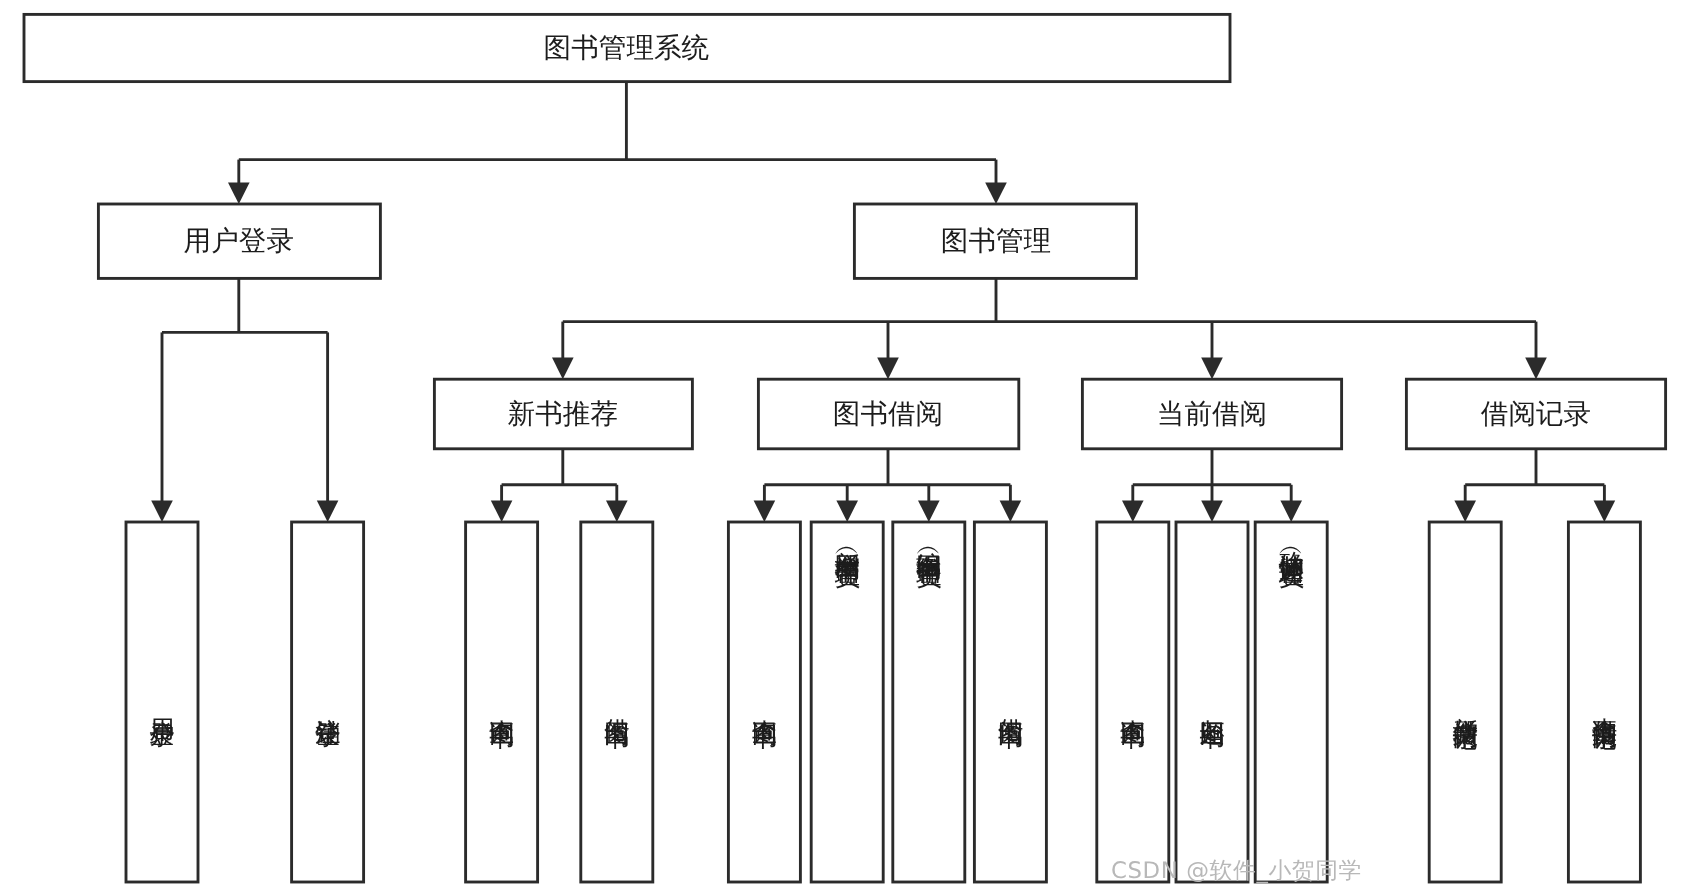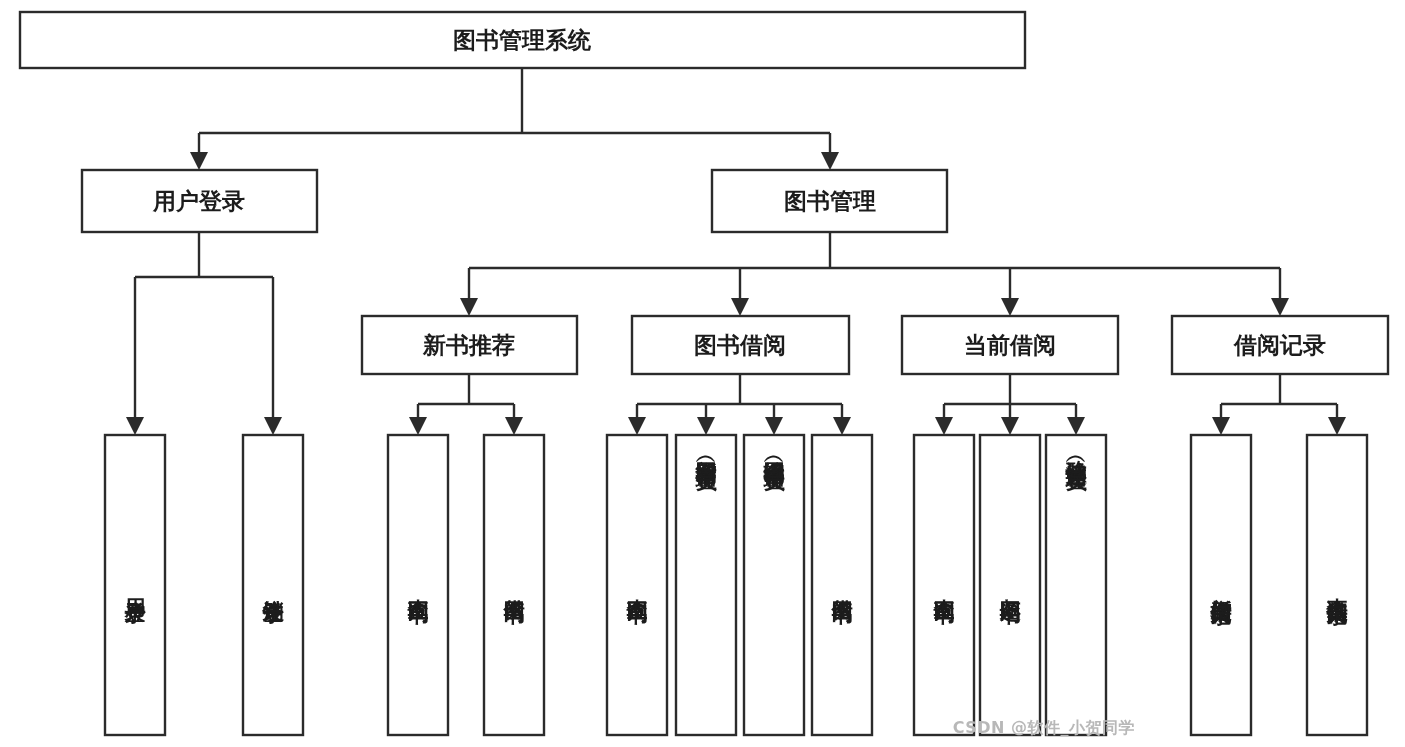--- a/index.html
+++ b/index.html
@@ -13,21 +13,20 @@
     font-family: "DejaVu Sans", "Liberation Sans", sans-serif;
     overflow: hidden;
     position: relative;
   }
   #diagram-root {
     position: absolute;
     left: 0;
     top: 0;
     width: 1151px;
     height: 747px;
-    font-weight: bold;
   }
   svg.tree {
     display: block;
     width: 1405px;
     height: 747px;
   }
   .nodebox {
     fill: #ffffff;
     stroke: #2b2b2b;
     stroke-width: 2.4;
@@ -69,21 +68,21 @@
     letter-spacing: 1.5px;
     color: #1c1c1c;
     text-align: center;
     white-space: nowrap;
   }
   .watermark {
     position: absolute;
     right: 16px;
     bottom: 8px;
     font-family: "DejaVu Sans", "Liberation Sans", sans-serif;
-    font-size: 16px;
+    font-size: 19px;
     color: #b8b8b8;
     letter-spacing: 0.5px;
     white-space: nowrap;
   }
 </style>
 </head>
 <body>
 
 <div id="diagram-root">
 

